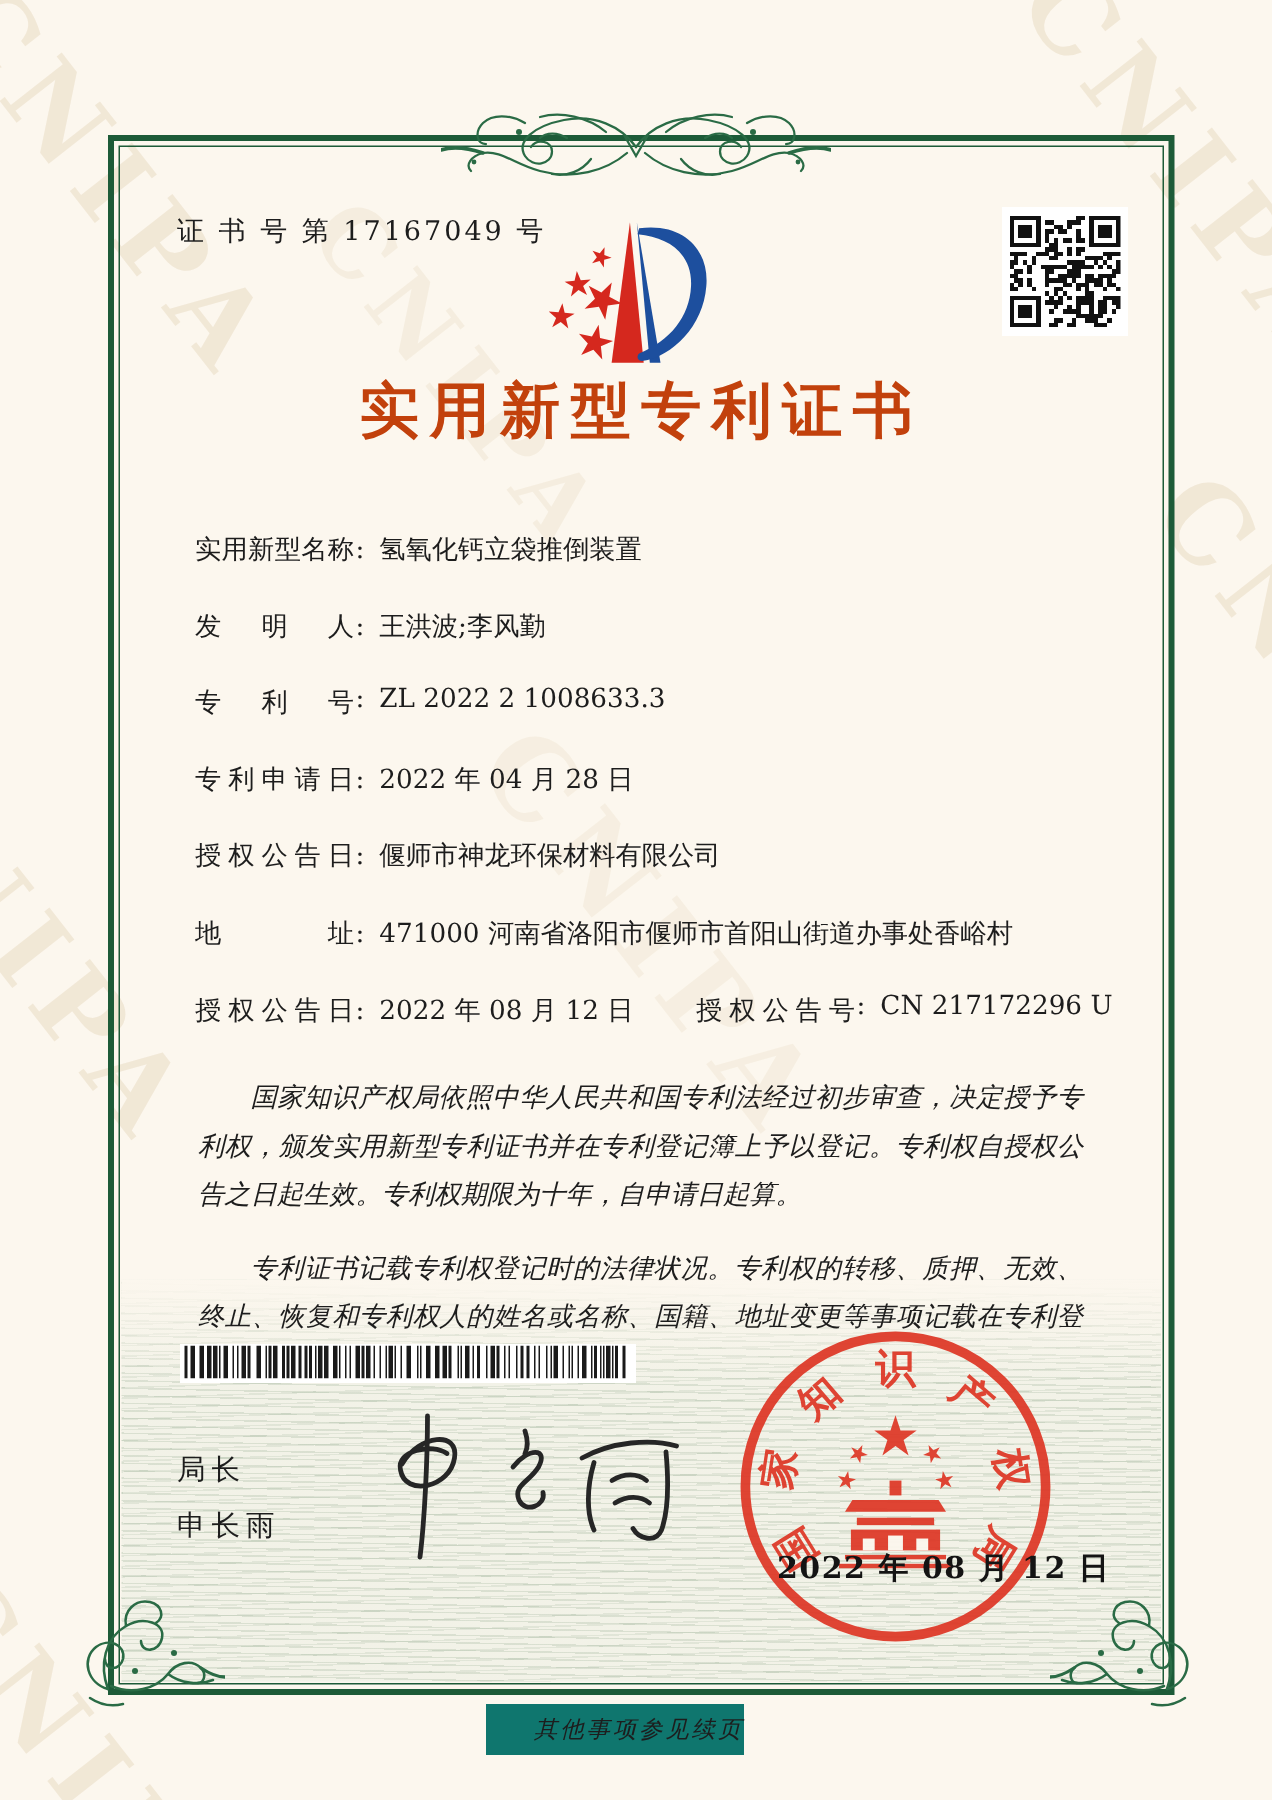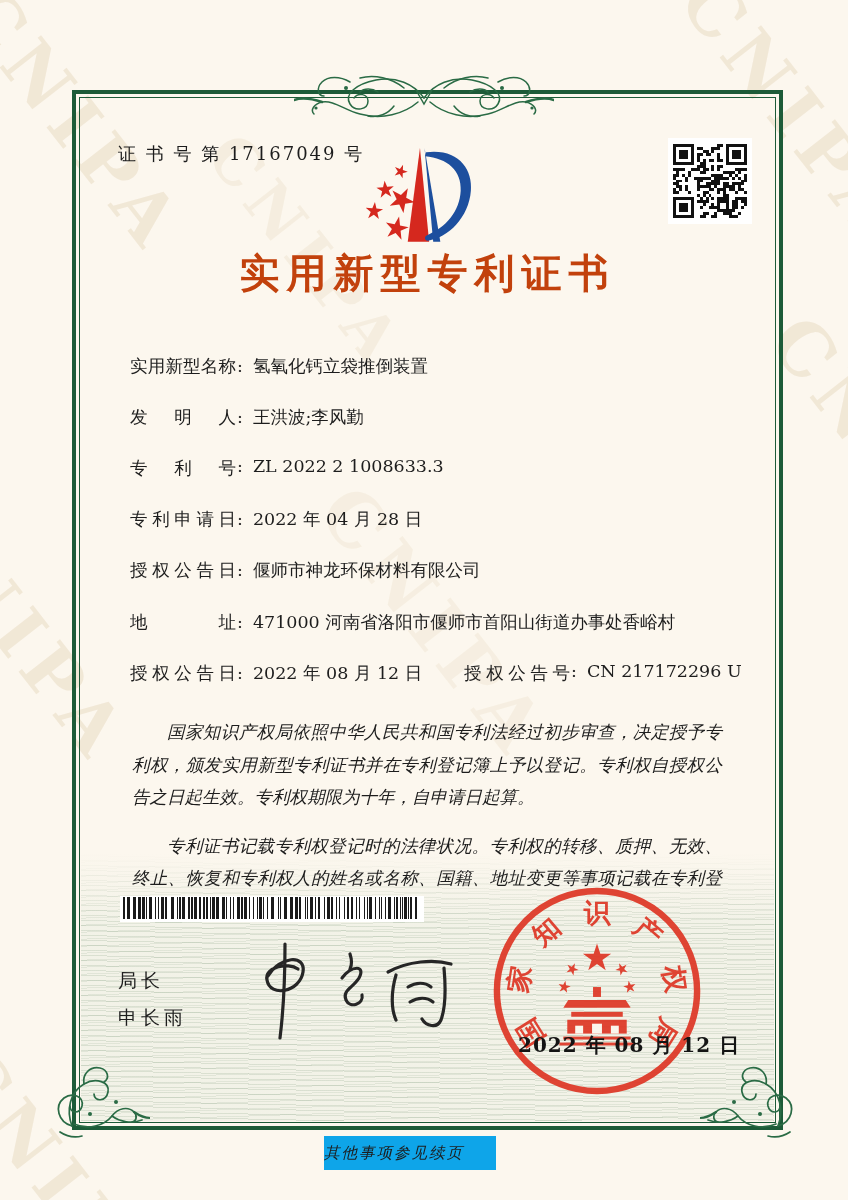--- a/index.html
+++ b/index.html
@@ -60,22 +60,22 @@
   .barcode{position:absolute;left:120px;top:896px;width:302px;height:24px;background:#fff;padding:1px;}
   .signer{position:absolute;left:118px;top:962px;font-size:19px;letter-spacing:4px;line-height:37px;font-style:normal;}
   .signature{position:absolute;left:238px;top:934px;width:230px;height:112px;}
   .seal{position:absolute;left:488px;top:882px;width:218px;height:218px;opacity:.93;}
   .seal-date{
     position:absolute;left:518px;top:1032px;width:200px;font-size:20px;font-weight:bold;
     letter-spacing:1px;color:#141414;white-space:nowrap;
   }
   .footer-page{position:absolute;left:290px;top:1084px;width:240px;text-align:center;font-size:15.5px;letter-spacing:2px;}
   .note-box{
-    position:absolute;left:324px;top:1136px;width:172px;height:34px;background:#0ea5e9;
-    display:flex;align-items:center;justify-content:flex-start;font-size:15.5px;font-style:italic;letter-spacing:2px;
+    position:absolute;left:324px;top:1136px;width:172px;height:34px;background:#0f766e;
+    display:flex;align-items:center;justify-content:flex-end;font-size:15.5px;font-style:italic;letter-spacing:2px;
   }
   svg text.ring{font-family:"DejaVu Serif","Liberation Serif",serif;font-weight:bold;font-size:27px;fill:#de3726;}
 </style>
 </head>
 <body>
 
 <div class="page">
 
   <span class="wm" style="left:10px;top:-30px;font-size:72px;">CNIPA</span>
   <span class="wm" style="left:730px;top:-40px;font-size:72px;">CNIPA</span>

